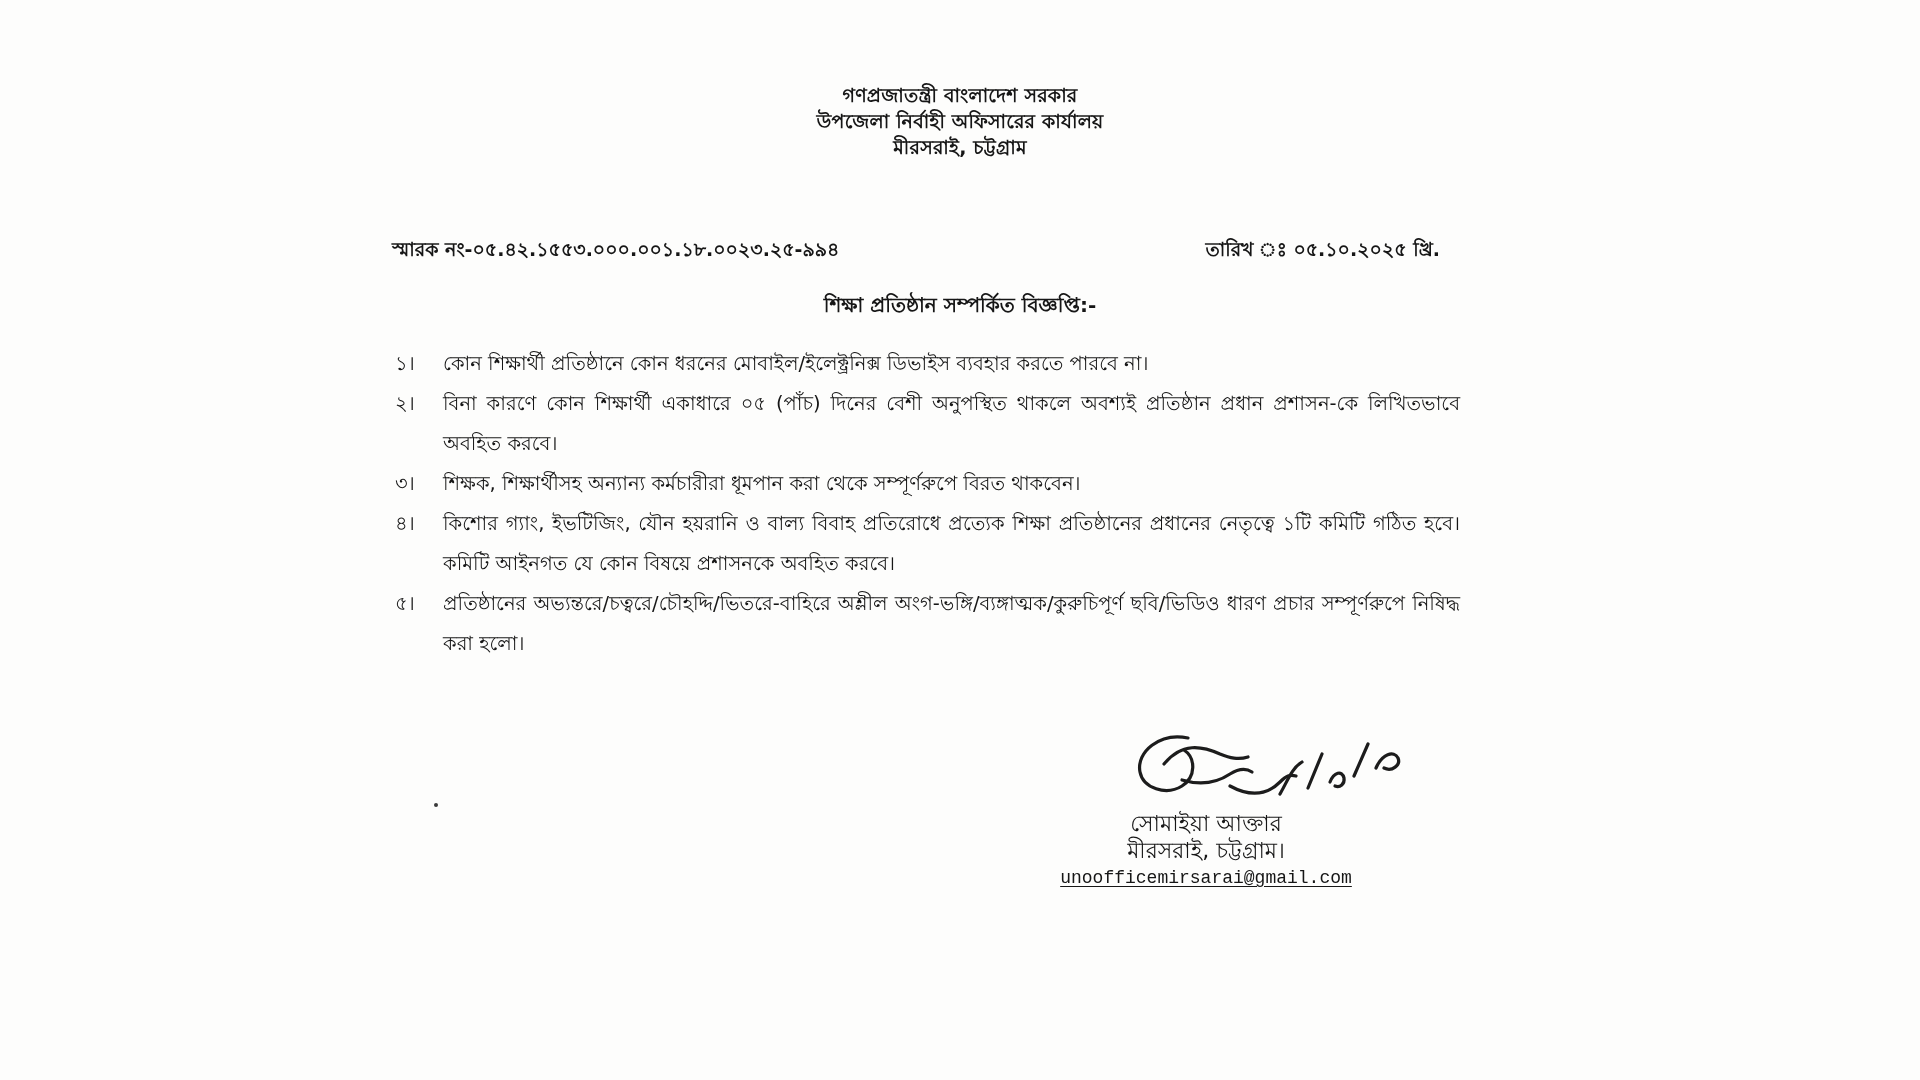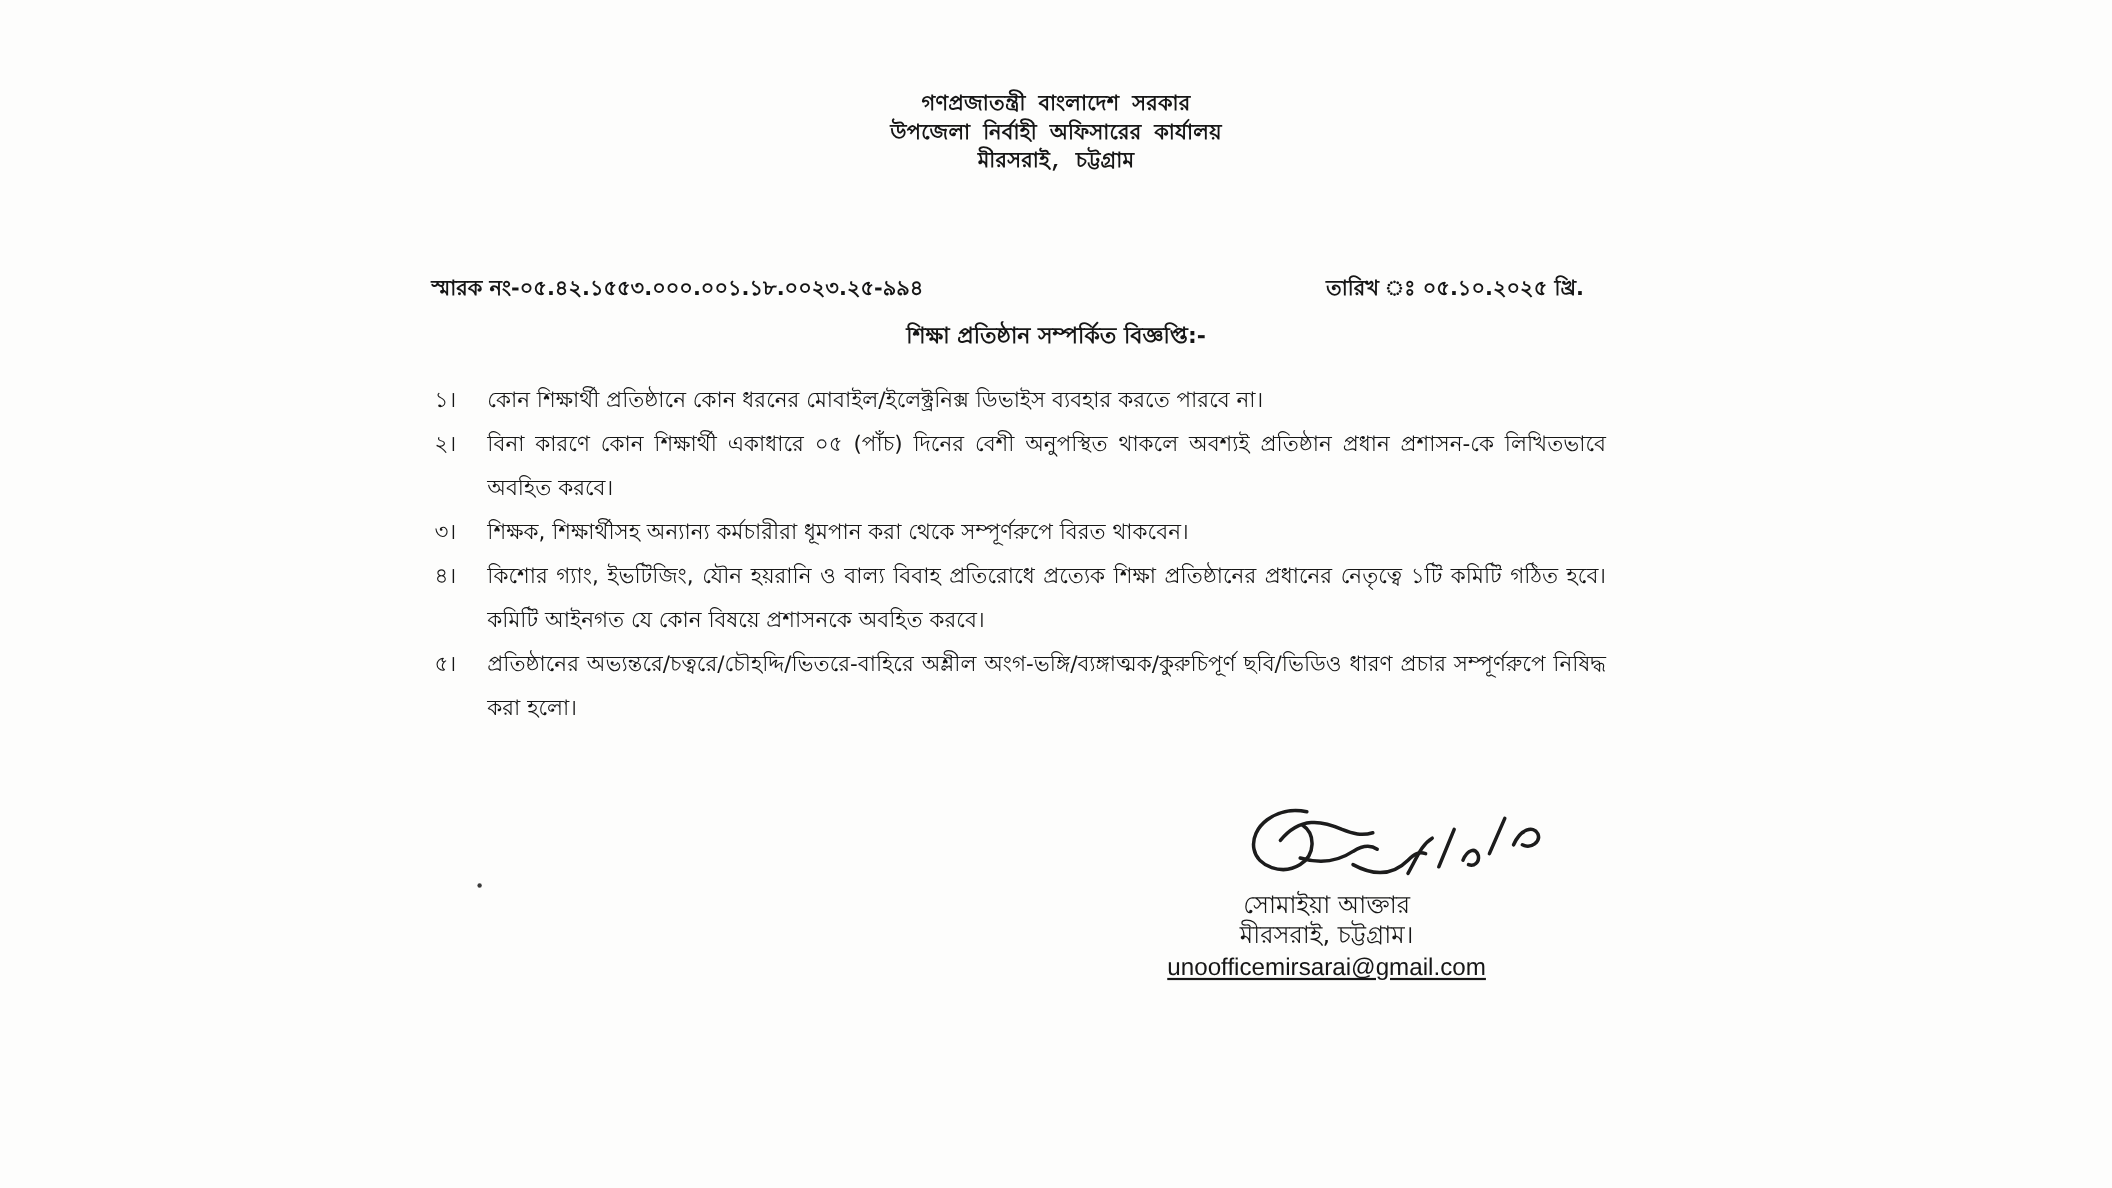--- a/index.html
+++ b/index.html
@@ -13,32 +13,31 @@
   .page { position: relative; width: 1920px; height: 1080px; background: #fdfdfc; }
 
   
   .doc-header {
     position: absolute; top: 82px; left: 0; width: 1920px;
     text-align: center;
   }
   .doc-header .bn-line {
     font-size: 19px; line-height: 26px; font-weight: 600;
     letter-spacing: 0.2px;
-    font-family: Liberation Mono, monospace;
   }
   .doc-header .site-line {
     font-family: "Liberation Serif", serif;
     font-size: 21px; line-height: 28px; font-weight: 700;
   }
 
   
   .memo-row {
     position: absolute; top: 235px; left: 392px; width: 1048px;
     display: flex; justify-content: space-between; align-items: baseline;
-    font-size: 19px; font-weight: 600; margin-top: 12px;
+    font-size: 19px; font-weight: 600;
   }
 
   
   .subject-wrap {
     position: absolute; top: 290px; left: 0; width: 1920px;
     text-align: center;
   }
   .subject-wrap .subject {
     font-size: 20px; font-weight: 700;
     text-underline-offset: 4px;
@@ -69,22 +68,22 @@
 
   
   .sig-block {
     position: absolute; top: 728px; left: 1038px; width: 336px;
     text-align: center;
   }
   .sig-image { position: relative; height: 82px; }
   .sig-image svg { position: absolute; left: 92px; top: -4px; }
   .sig-line { font-size: 22px; line-height: 27px; font-weight: 400; }
   .sig-email {
-    font-family: Liberation Sans, sans-serif;
-    font-size: 22px; line-height: 29px; font-weight: 400;
+    font-family: Liberation Mono, monospace;
+    font-size: 18px; line-height: 29px; font-weight: 400;
     text-decoration: underline;
     text-underline-offset: 3px;
   }
 </style>
 </head>
 <body>
 
 <div class="page">
 
   <div class="doc-header">

